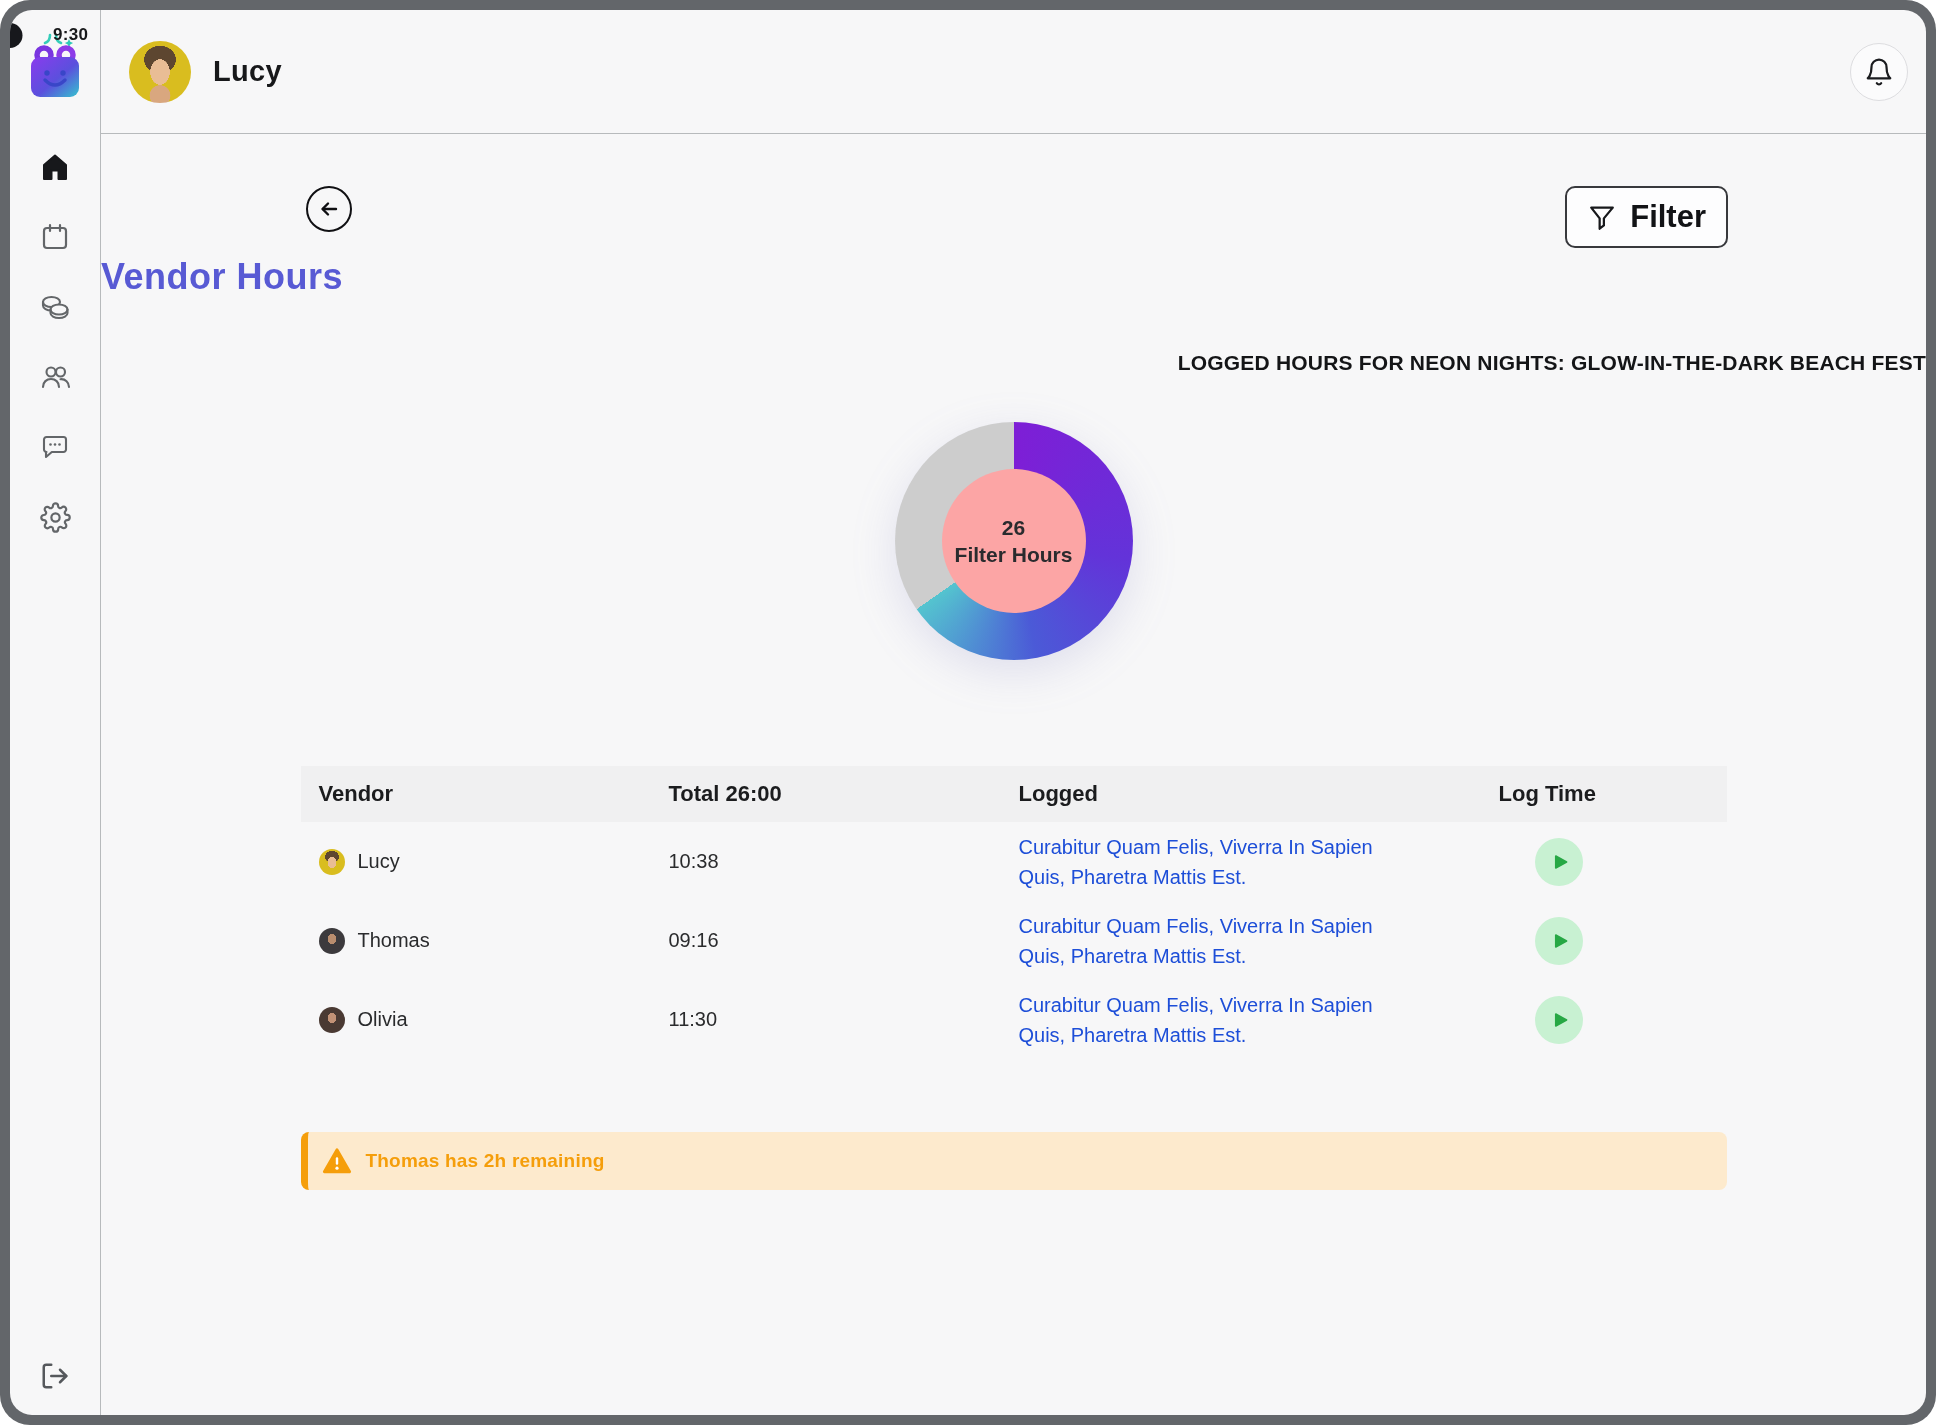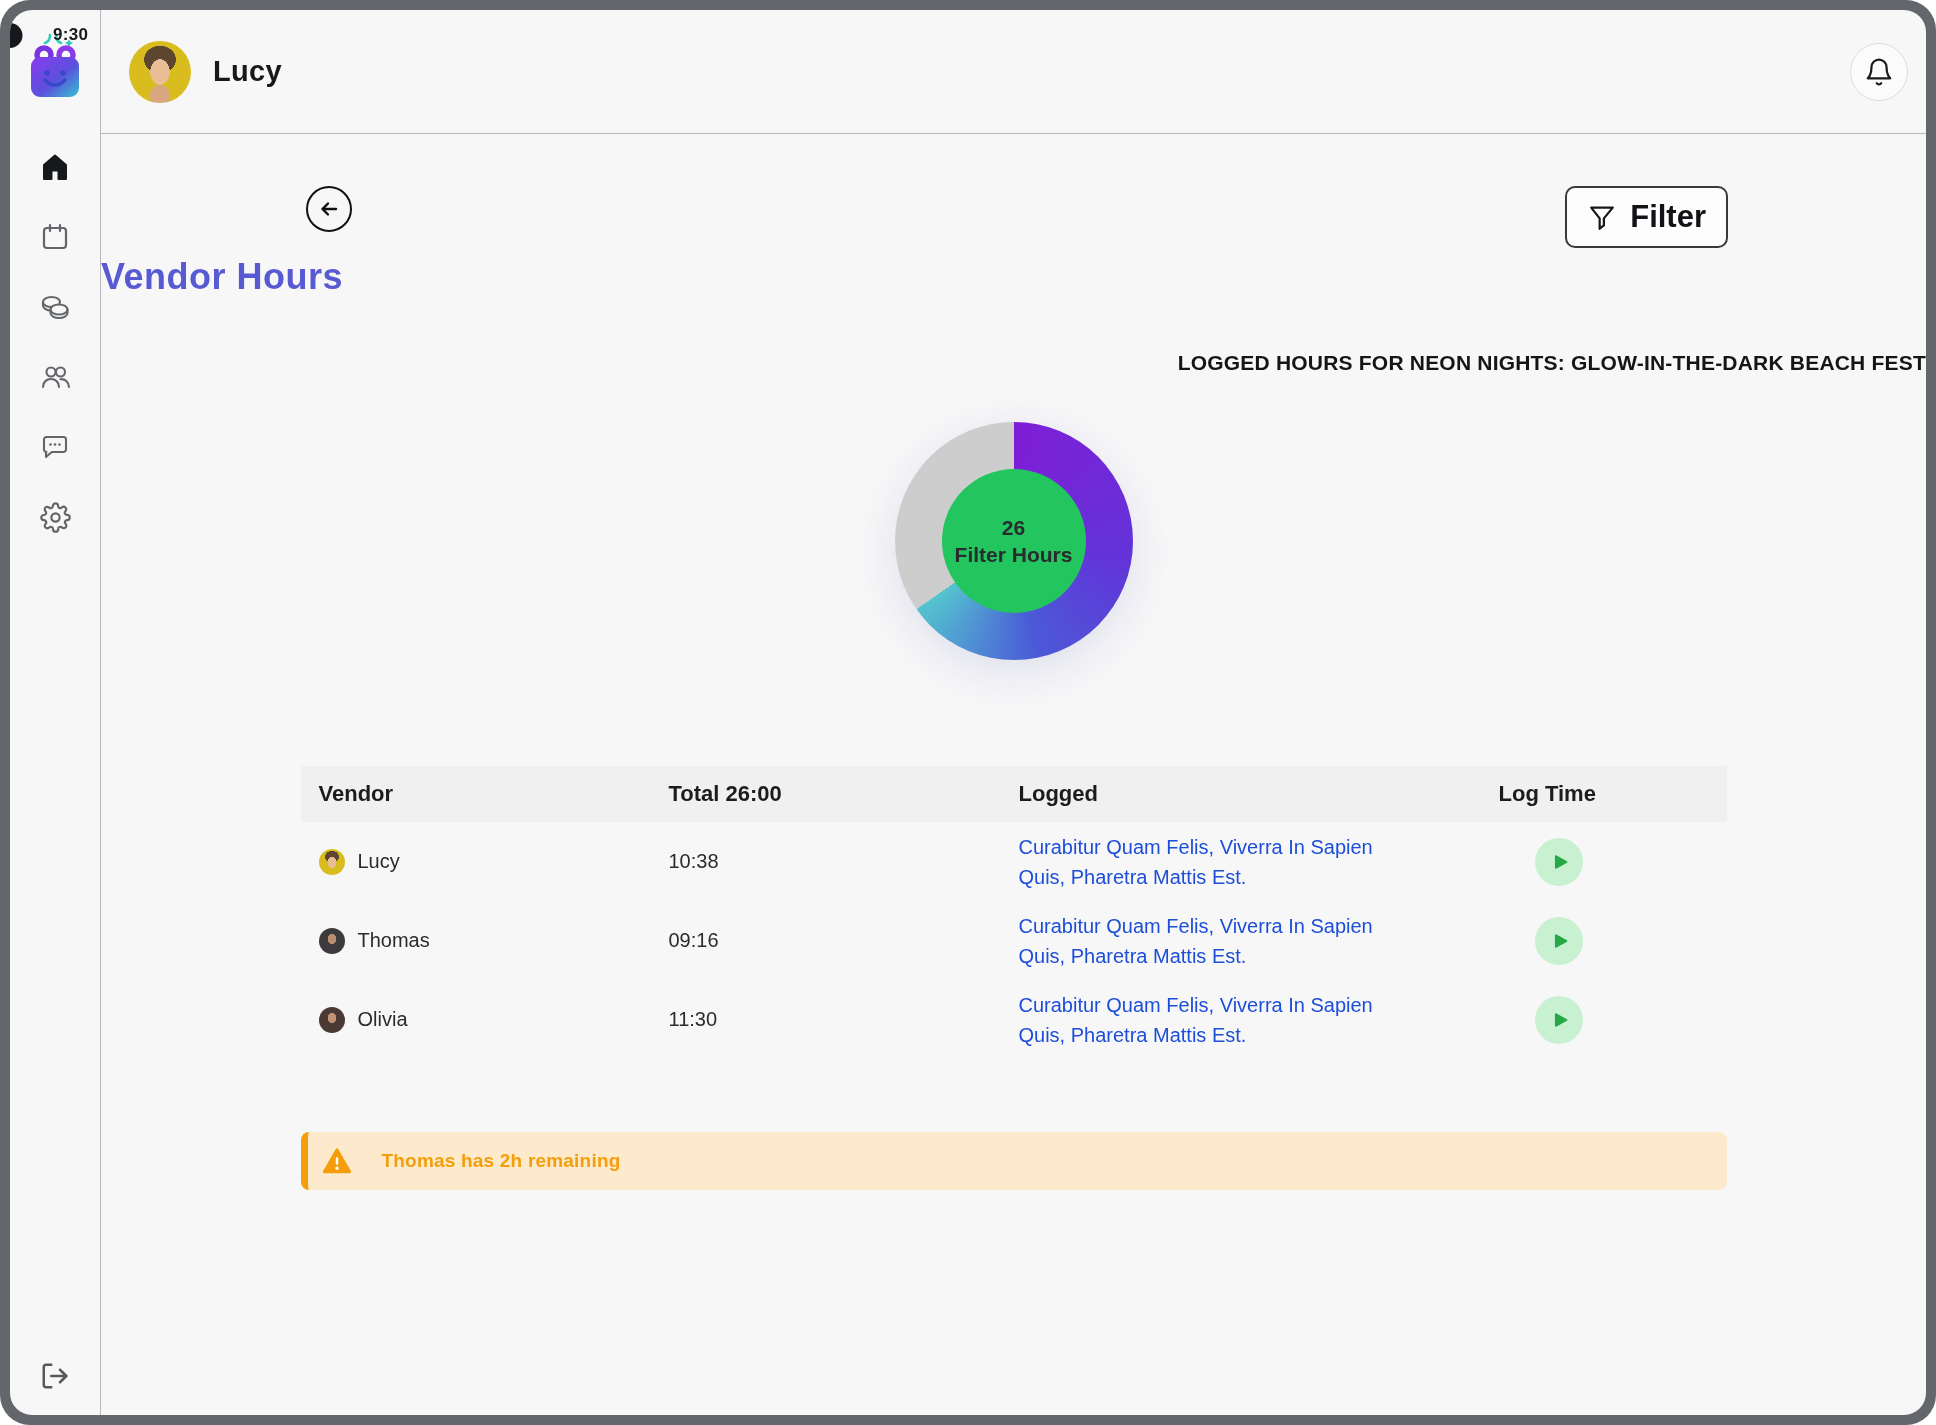--- a/index.html
+++ b/index.html
@@ -41,41 +41,41 @@
   .toolbar { display:flex; justify-content:space-between; align-items:flex-start; padding:52px 198px 0 205px; }
   .back-btn { width:46px; height:46px; border-radius:50%; border:2.5px solid #101013; background:transparent; display:flex; align-items:center; justify-content:center; cursor:pointer; }
   .filter-btn { display:flex; align-items:center; gap:13px; border:2px solid #38393d; border-radius:10px; background:#fdfdfe; padding:11px 20px; font-size:31px; font-weight:600; color:#121316; cursor:pointer; }
 
   .page-title { font-size:36px; line-height:57px; font-weight:700; color:#585ad4; letter-spacing:.5px; }
   .page-subtitle { margin-top:46px; text-align:right; font-size:21px; line-height:23px; font-weight:700; color:#141517; letter-spacing:.2px; }
 
   
   .donut-wrap { width:238px; height:238px; margin:48px auto 0; position:relative; }
   .donut { width:238px; height:238px; border-radius:50%; filter:drop-shadow(0 12px 22px rgba(100,100,180,.16)); }
-  .donut-center { position:absolute; inset:47px; border-radius:50%; background:#22c55e; display:flex; flex-direction:column; align-items:center; justify-content:center; gap:3px; }
+  .donut-center { position:absolute; inset:47px; border-radius:50%; background:#fca5a5; display:flex; flex-direction:column; align-items:center; justify-content:center; gap:3px; }
   .donut-value { font-size:21px; font-weight:600; color:#2a2b2e; }
   .donut-label { font-size:21px; font-weight:600; color:#2a2b2e; }
 
   
   .table { width:1426px; margin:106px auto 0; }
   .thead, .trow { display:grid; grid-template-columns:350px 350px 480px 246px; align-items:center; }
   .thead { background:#f0f0f1; height:56px; font-size:22px; font-weight:700; color:#1b1c1e; }
   .thead > div { padding-left:18px; }
   .trow { min-height:79px; font-size:20px; color:#2a2b2d; }
   .trow > div { padding-left:18px; }
   .vendor-cell { display:flex; align-items:center; gap:13px; }
   .avatar-sm { width:26px; height:26px; border-radius:50%; flex:0 0 26px; }
   .avatar-lucy  { background: radial-gradient(ellipse 28% 36% at 50% 52%, #e9bd95 0 60%, rgba(0,0,0,0) 61%), radial-gradient(ellipse 48% 42% at 50% 30%, #5d4630 0 55%, rgba(0,0,0,0) 56%), #d9bd1f; }
   .avatar-thomas { background: radial-gradient(ellipse 40% 46% at 50% 42%, #b98d6e 0 42%, rgba(0,0,0,0) 43%), #3c3a3d; }
   .avatar-olivia { background: radial-gradient(ellipse 40% 46% at 50% 42%, #c29276 0 42%, rgba(0,0,0,0) 43%), #4a3a33; }
   .notes-cell { width:388px; line-height:30px; color:#1d4ed8; }
   .play-btn { width:48px; height:48px; border-radius:50%; background:#c8f1d2; border:none; margin-left:36px; display:flex; align-items:center; justify-content:center; cursor:pointer; }
 
   
-  .alert { width:1426px; height:58px; margin:73px auto 16px; background:#fdeacd; border-left:7px solid #f59e0b; border-radius:8px; display:flex; align-items:center; gap:30px; padding-left:14px; }
+  .alert { width:1426px; height:58px; margin:73px auto 16px; background:#fdeacd; border-left:7px solid #f59e0b; border-radius:8px; display:flex; align-items:center; gap:14px; padding-left:14px; }
   .alert-text { color:#f59e0b; font-weight:700; font-size:19px; letter-spacing:.2px; }
 
   svg { display:block; }
 </style>
 </head>
 <body>
 
 <div class="frame">
   <div class="screen">
 

